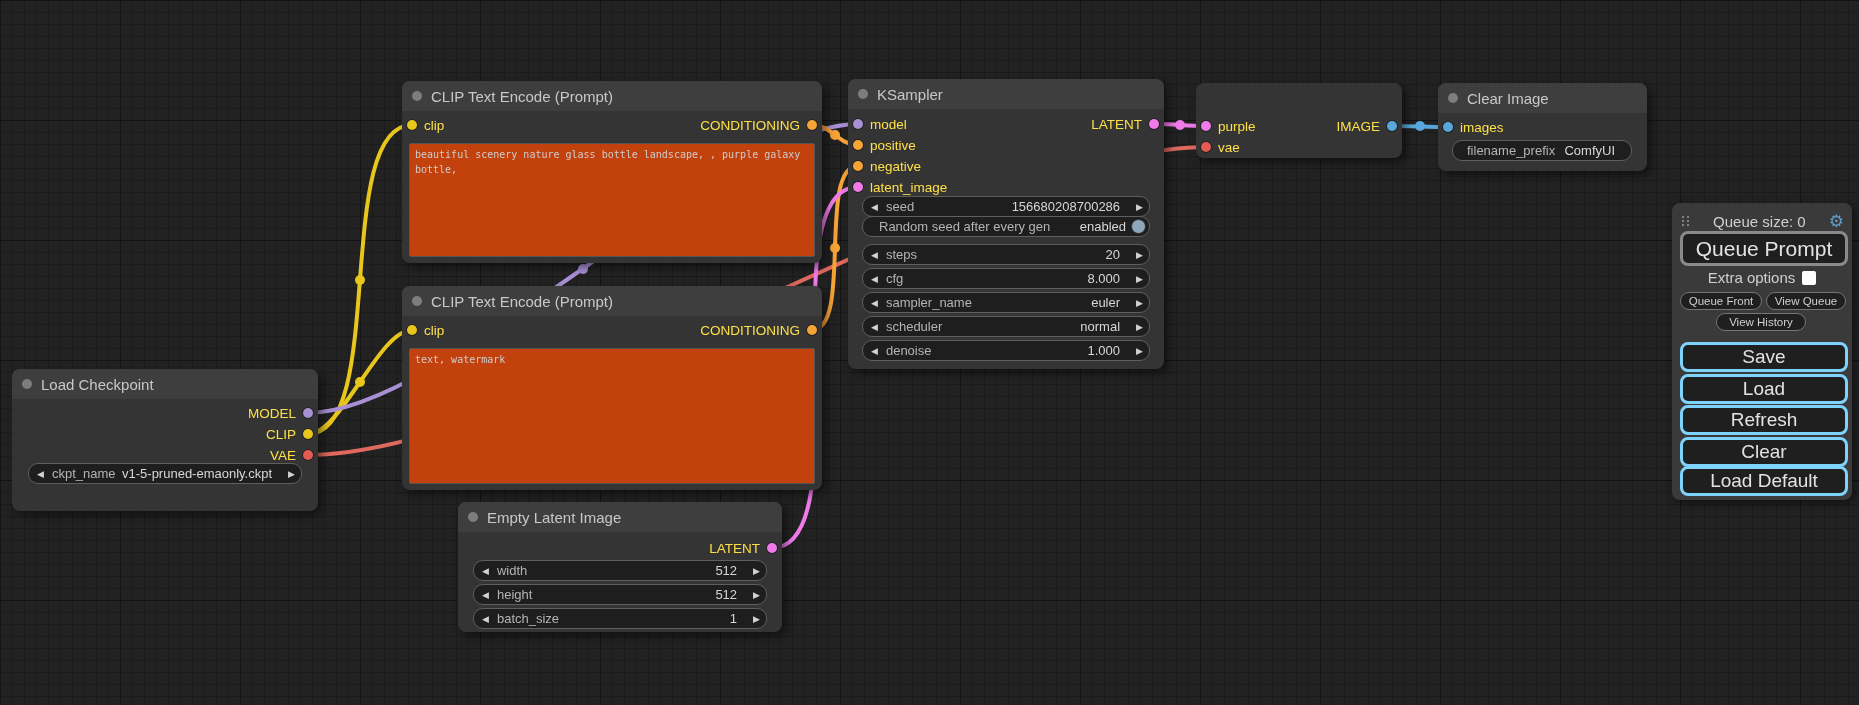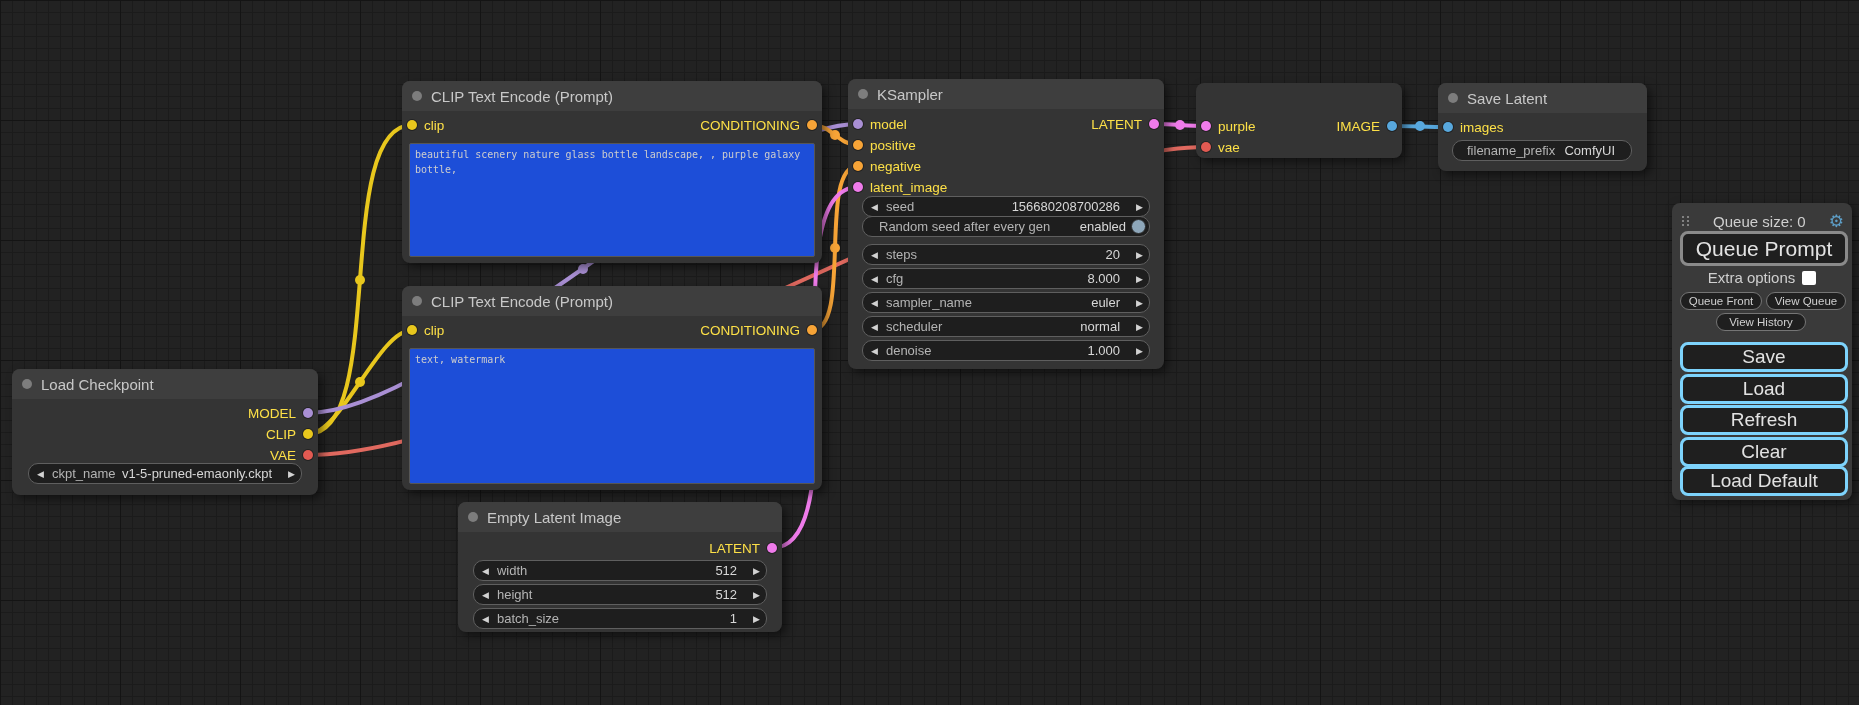--- a/index.html
+++ b/index.html
@@ -28,21 +28,21 @@
   .row{position:absolute;height:16px;display:flex;align-items:center;width:100%;}
   .pdot{position:absolute;width:10px;height:10px;border-radius:50%;top:3px;box-shadow:0 0 0 1px rgba(0,0,0,.35);}
   .pdot.in{left:5px;}
   .pdot.out{right:5px;}
   .slot-label{color:#fde047;font-size:13.5px;text-align:center;}
   .in-label{margin-left:22px;}
   .out-label{margin-left:auto;margin-right:22px;}
   .c-clip{background:#e8c71d;} .c-model{background:#a98fd4;} .c-vae{background:#e25a52;}
   .c-cond{background:#f7a437;} .c-latent{background:#ef7bea;} .c-image{background:#58a8dd;}
   .prompt-box{
-    position:absolute;background:#1d4ed8;border:1px solid #565656;border-radius:2px;
+    position:absolute;background:#c2410c;border:1px solid #565656;border-radius:2px;
     color:#cdcdcd;font-family:"DejaVu Sans Mono",monospace;font-size:10px;line-height:15px;
     padding:3px 5px;white-space:pre-wrap;word-break:break-word;overflow:hidden;
   }
   .widget{
     position:absolute;height:19px;background:#1e1e1e;border:1px solid #5f5f5f;border-radius:10px;
     display:flex;align-items:center;font-size:13px;color:#c9c9c9;
   }
   .warr{font-family:"DejaVu Sans",sans-serif;font-size:9px;color:#d2d2d2;flex:none;padding:0 8px;cursor:pointer;}
   .wlabel{color:#b4b4b4;white-space:nowrap;}
   .wvalue{margin-left:auto;color:#d7d7d7;white-space:nowrap;padding-right:10px;}
@@ -98,21 +98,21 @@
     <circle cx="360" cy="280" r="5" fill="#e8c71d"></circle>
     <circle cx="360" cy="382" r="5" fill="#e8c71d"></circle>
     <circle cx="583" cy="269" r="5" fill="#a98fd4"></circle>
     <circle cx="835" cy="135" r="5" fill="#f7a437"></circle>
     <circle cx="835" cy="248" r="5" fill="#f7a437"></circle>
     <circle cx="815" cy="368" r="5" fill="#ef7bea"></circle>
     <circle cx="1180" cy="125" r="5" fill="#ef7bea"></circle>
     <circle cx="1420" cy="126" r="5" fill="#58a8dd"></circle>
   </svg>
 
-  <div class="node" style="left:12px;top:369px;width:306px;height:126px;">
+  <div class="node" style="left:12px;top:369px;width:306px;height:142px;">
     <div class="ntitle">
       <span class="tdot"></span>
       <span>Load Checkpoint</span>
     </div>
     <div class="row" style="top:36px;">
       <span class="slot-label out-label">MODEL</span>
       <span class="pdot out c-model"></span>
     </div>
     <div class="row" style="top:57px;">
       <span class="slot-label out-label">CLIP</span>
@@ -262,21 +262,21 @@
     </div>
     <div class="row" style="top:56px;">
       <span class="pdot in c-vae"></span>
       <span class="slot-label in-label">vae</span>
     </div>
   </div>
 
   <div class="node" style="left:1438px;top:83px;width:209px;height:88px;">
     <div class="ntitle">
       <span class="tdot"></span>
-      <span>Save Latent</span>
+      <span>Clear Image</span>
     </div>
     <div class="row" style="top:36px;">
       <span class="pdot in c-image"></span>
       <span class="slot-label in-label">images</span>
     </div>
     <div class="widget" style="left:14px;top:57px;width:178px;">
       <span class="wlabel" style="padding-left:14px;">filename_prefix</span>
       <span class="wvalue" style="padding-right:16px;">ComfyUI</span>
     </div>
   </div>

